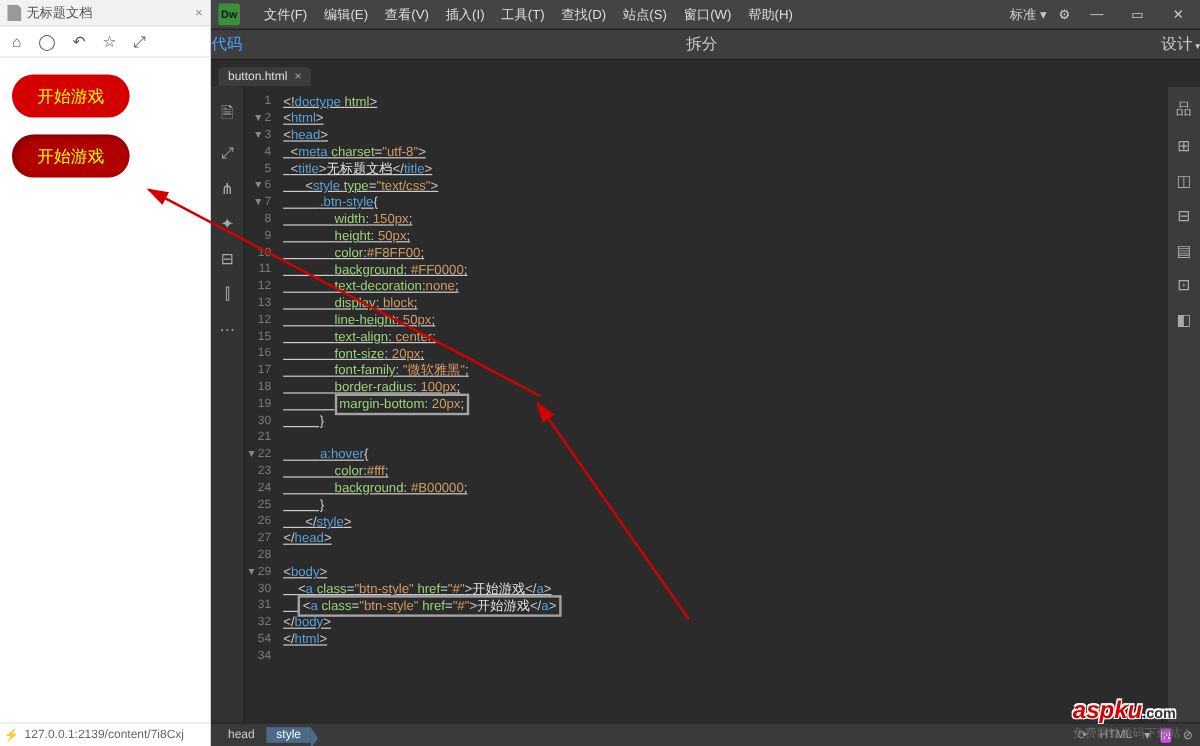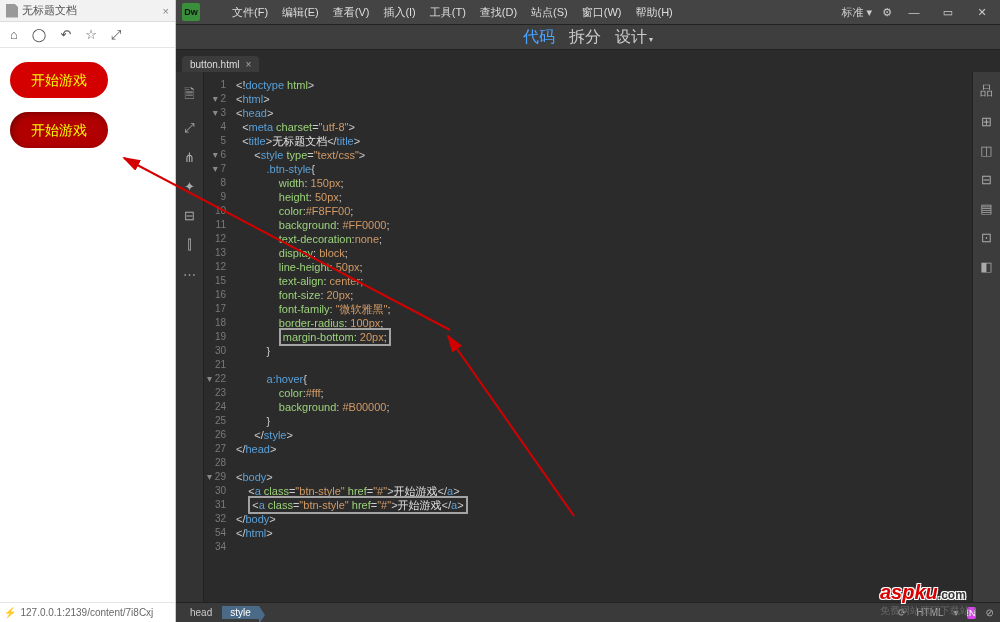--- a/index.html
+++ b/index.html
@@ -17,45 +17,45 @@
 .btn-style { width:98px; height:36px; color:#F8FF00; background:#d40000; text-decoration:none; display:block; line-height:36px; text-align:center; font-size:14px; border-radius:100px; margin-bottom:14px; font-family:"Microsoft YaHei",sans-serif; cursor:pointer; }
 .btn-style.b2 { background:#b00000; box-shadow:inset 2px 2px 6px rgba(0,0,0,.3); }
 .preview-status { margin-top:auto; height:20px; font-size:10px; color:#666; display:flex; align-items:center; border-top:1px solid #e5e5e5; padding:0 4px; gap:4px; }
 .preview-status .bolt { color:#888; }
 
 
 .app { flex:1; display:flex; flex-direction:column; background:#2b2b2b; position:relative; }
 
 
 .menubar { height:24px; background:#444; display:flex; align-items:center; color:#ddd; font-size:11px; padding:0 6px; gap:2px; }
-.menubar .dw { width:18px; height:18px; background:#3a8f3a; color:#111; font-weight:bold; font-size:9px; display:flex; align-items:center; justify-content:center; border-radius:2px; margin-right:24px; }
+.menubar .dw { width:18px; height:18px; background:#3a8f3a; color:#111; font-weight:bold; font-size:9px; display:flex; align-items:center; justify-content:center; border-radius:2px; margin-right:12px; }
 .menubar .mitem { padding:0 6px; cursor:pointer; }
 .menubar .spacer { flex:1; }
 .menubar .right { display:flex; align-items:center; gap:10px; font-size:11px; color:#ccc; }
 .menubar .winbtn { width:24px; height:14px; display:flex; align-items:center; justify-content:center; cursor:pointer; font-size:11px; }
 
 
-.viewbar { height:26px; background:#3e3e3e; display:flex; align-items:center; justify-content:center; gap:14px; font-size:16px; color:#ccc; border-top:1px solid #222; border-bottom:1px solid #222; }
+.viewbar { height:26px; background:#3e3e3e; display:flex; align-items:center; justify-content:space-between; gap:24px; font-size:13px; color:#ccc; border-top:1px solid #222; border-bottom:1px solid #222; }
 .viewbar .vb { cursor:pointer; }
 .viewbar .vb.active { color:#4aa3ff; }
 .viewbar .dd::after { content:" ▾"; font-size:8px; }
 
 
 .filetab-row { height:22px; background:#2b2b2b; display:flex; align-items:flex-end; padding-left:6px; }
 .filetab { background:#3b3b3b; color:#ddd; font-size:10px; padding:3px 8px 2px; border-top-left-radius:4px; border-top-right-radius:4px; cursor:pointer; display:flex; align-items:flex-start; gap:6px; }
 .filetab .x { color:#aaa; font-size:10px; }
 
 
 .editor-wrap { flex:1; display:flex; background:#2b2b2b; overflow:hidden; }
 .vtool { width:28px; background:#333; display:flex; flex-direction:column; align-items:center; gap:14px; padding-top:12px; color:#aaa; font-size:13px; border-right:1px solid #222; }
 .vtool span { cursor:pointer; }
 .gutter { width:28px; background:#2b2b2b; color:#7a7a7a; font-size:10px; text-align:right; padding:6px 6px 0 0; line-height:14px; font-family:Consolas,monospace; }
 .gutter .ln { height:14px; }
 .gutter .fold { color:#888; }
-.code { flex:1; font-family:Consolas,monospace; font-size:11px; line-height:14px; padding:6px 0 0 4px; color:#ccc; white-space:pre; overflow:hidden; }
+.code { flex:1; font-family:Consolas,monospace; font-size:11px; line-height:14px; padding:6px 0 0 4px; color:#ccc; white-space:pre; overflow:hidden;text-decoration:underline; }
 .code .row { height:14px; }
 
 
 .t-ang { color:#ccc; }
 .t-tag { color:#5aa0d8; }
 .t-attr { color:#9bd27a; }
 .t-val  { color:#d19a66; }
 .t-text { color:#e0e0e0; }
 .t-prop { color:#9bd27a; }
 .t-pval { color:#d19a66; }
@@ -73,21 +73,21 @@
 .crumb .chip.active { background:#4a6a88; color:#fff; position:relative; }
 .crumb .chip.active::after { content:""; position:absolute; right:-6px; top:0; border-top:9px solid transparent; border-bottom:9px solid transparent; border-left:6px solid #4a6a88; }
 .crumb .spacer { flex:1; }
 .crumb .stat { margin-left:10px; color:#aaa; }
 .crumb .ins { background:#d946ef; color:#fff; padding:1px 0; border-radius:2px; margin-left:8px; font-size:9px; }
 
 
 .arrow-svg { position:absolute; top:0; left:0; pointer-events:none; }
 
 
-.watermark { position:absolute; right:20px; bottom:4px; font-family:Arial,sans-serif; font-size:20px; font-weight:bold; font-style:italic; color:#d80000; text-shadow:1px 1px 0 #fff,-1px -1px 0 #fff,1px -1px 0 #fff,-1px 1px 0 #fff; }
+.watermark { position:absolute; right:6px; bottom:4px; font-family:Arial,sans-serif; font-size:20px; font-weight:bold; font-style:italic; color:#d80000; text-shadow:1px 1px 0 #fff,-1px -1px 0 #fff,1px -1px 0 #fff,-1px 1px 0 #fff; }
 .watermark .sub { display:block; font-size:10px; font-style:normal; font-weight:normal; color:#666; text-shadow:none; text-align:right; }
 .watermark .dotcom { font-size:12px; color:#333; font-style:normal; }
 </style>
 </head>
 <body>
 
 <div class="root">
 
   <div class="preview">
     <div class="preview-tab">

